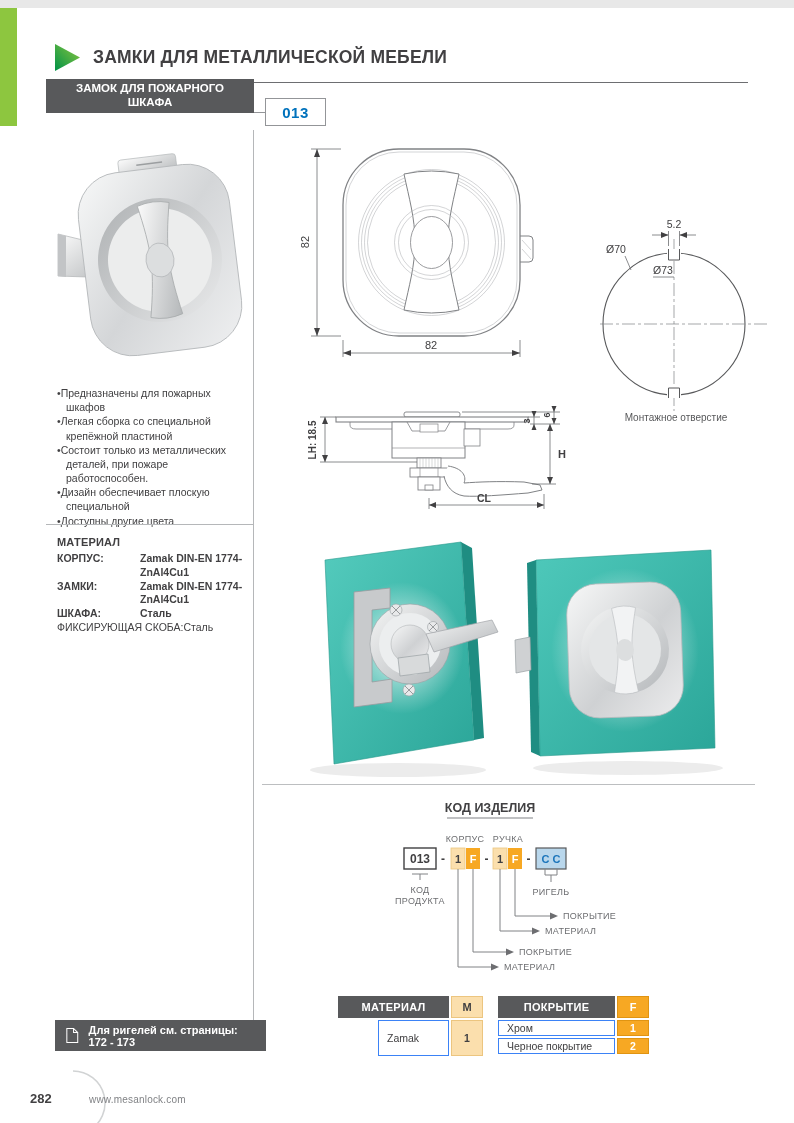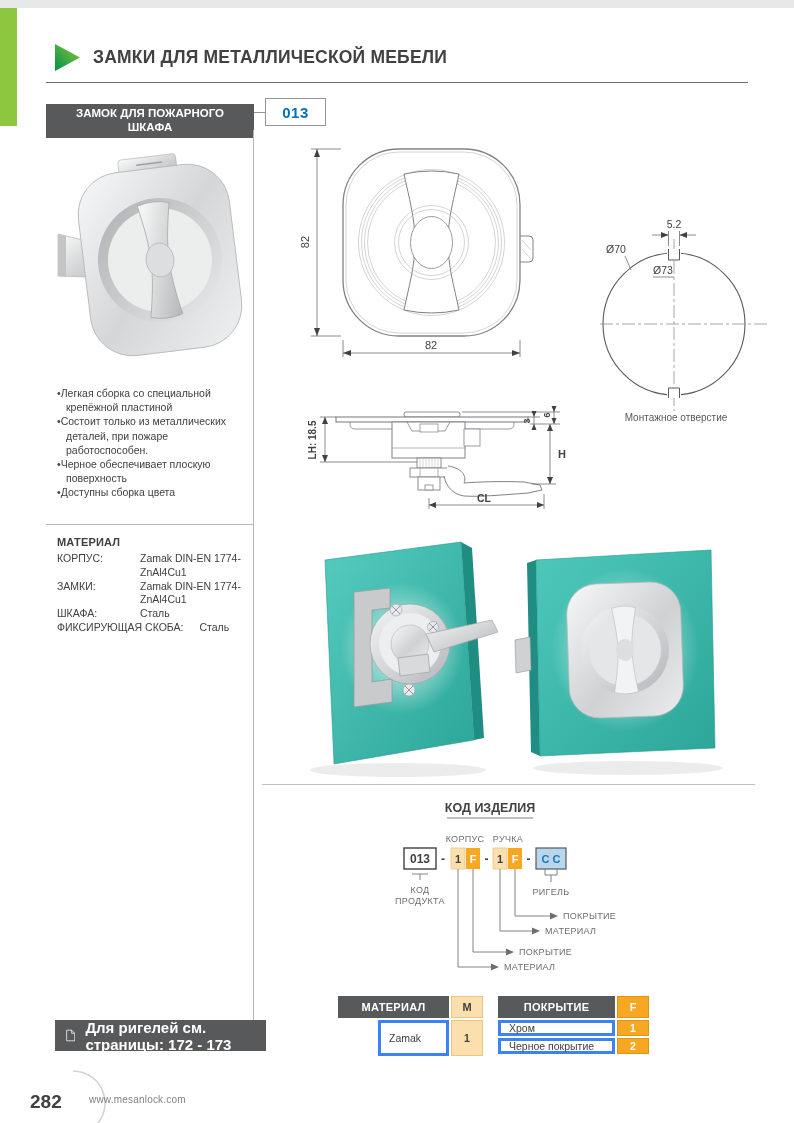--- a/index.html
+++ b/index.html
@@ -5,68 +5,68 @@
   * { margin:0; padding:0; box-sizing:border-box; }
   body { background:#e8e8e8; font-family:"Liberation Sans", sans-serif; color:#414042; }
   .page { position:relative; width:794px; height:1123px; background:#ffffff; margin:8px auto; overflow:hidden; }
 
   .green-bar { position:absolute; left:0; top:0; width:17px; height:118px; background:#8dc63f; }
 
   .header-arrow { position:absolute; left:55px; top:36px; }
   .header-title { position:absolute; left:93px; top:39px; font-size:17.5px; font-weight:bold; color:#414042; letter-spacing:.2px; }
   .header-rule { position:absolute; left:46px; top:74px; width:702px; height:1px; background:#6d6e71; }
 
-  .product-title-box { position:absolute; left:46px; top:96px; width:208px; height:34px; background:#58595b; color:#fff;
+  .product-title-box { position:absolute; left:46px; top:71px; width:208px; height:34px; background:#58595b; color:#fff;
     display:flex; align-items:center; justify-content:center; text-align:center;
     font-size:11.5px; font-weight:bold; line-height:1.2; padding:0 14px; }
   .code-connector { position:absolute; left:254px; top:104px; width:11px; height:1px; background:#939598; }
   .code-box { position:absolute; left:265px; top:90px; width:61px; height:28px; background:#fff; border:1px solid #939598;
     display:flex; align-items:center; justify-content:center; color:#0072bc; font-weight:bold; font-size:15px; letter-spacing:.5px; }
 
   .v-line { position:absolute; left:253px; top:122px; width:1px; height:890px; background:#b5b7b9; }
 
   .photo-wrap { position:absolute; left:56px; top:128px; }
 
   .features { position:absolute; left:57px; top:378px; width:194px; font-size:10.5px; line-height:1.35; color:#414042; list-style:none; }
   .features li { padding-left:9px; text-indent:-9px; }
   .features li::before { content:"\2022 "; }
 
   .left-divider { position:absolute; left:46px; top:516px; width:208px; height:1px; background:#b5b7b9; }
 
   .material { position:absolute; left:57px; top:527px; width:196px; font-size:10.5px; line-height:1.3; }
   .material h4 { font-size:11px; font-weight:bold; margin-bottom:3px; letter-spacing:.2px; }
-  .mat-row { display:grid; grid-template-columns:83px 1fr; }
-  .mat-row-inline { display:flex; gap:16px; }
+  .mat-row { display:grid; grid-template-columns:83px 1fr;font-weight:bold; }
+  .mat-row-inline { display:flex; }
 
   .front-view { position:absolute; left:298px; top:132px; }
   .hole-view  { position:absolute; left:598px; top:203px; }
   .side-view  { position:absolute; left:292px; top:390px; }
   .render     { position:absolute; left:268px; top:524px; }
   .section-rule { position:absolute; left:262px; top:776px; width:493px; height:1px; background:#bcbec0; }
   .code-diagram { position:absolute; left:255px; top:790px; }
 
   .tbl { position:absolute; top:988px; font-size:10.5px; }
   .tbl-material { left:338px; width:145px; }
   .tbl-coating  { left:498px; width:151px; }
   .tbl .hrow, .tbl .drow { display:flex; gap:2px; margin-bottom:2px; }
   .tbl .hname { flex:1; background:#58595b; color:#fff; font-weight:bold; font-size:11px;
     display:flex; align-items:center; justify-content:center; height:22px; letter-spacing:.3px; }
   .tbl .hcode { width:32px; height:22px; display:flex; align-items:center; justify-content:center; font-weight:bold; font-size:11px; }
-  .tbl .dname { flex:1; background:#fff; border:3px solid #3b82f6; display:flex; align-items:center; padding-left:8px; }
+  .tbl .dname { flex:1; background:#fff; border:1px solid #3b82f6; display:flex; align-items:center; padding-left:8px; }
   .tbl .dcode { width:32px; display:flex; align-items:center; justify-content:center; font-weight:bold; }
   .tan { background:#fbdfad; color:#414042; border:1px solid #ecc57f; }
   .org { background:#f7a823; color:#fff; border:1px solid #e09412; }
   .tbl-material .drow { height:36px;padding-left:40px; }
   .tbl-coating .drow { height:16px; }
   .tbl-material .drow .dname, .tbl-material .drow .dcode { height:36px; }
 
   .note { position:absolute; left:55px; top:1012px; width:211px; height:31px; background:#58595b; color:#fff;
-    display:flex; align-items:center; gap:10px; padding:0 11px; font-size:15px; font-weight:bold; }
-
-  .page-num { position:absolute; left:30px; top:1083px; font-size:19px; font-weight:bold; color:#414042; }
+    display:flex; align-items:center; gap:10px; padding:0 11px; font-size:11px; font-weight:bold; }
+
+  .page-num { position:absolute; left:30px; top:1083px; font-size:13px; font-weight:bold; color:#414042; }
   .footer-arc { position:absolute; left:40px; top:1050px; }
   .site { position:absolute; left:89px; top:1086px; font-size:10px; color:#808285; letter-spacing:.2px; }
 
   svg text { font-family:"Liberation Sans", sans-serif; }
 </style>
 </head>
 <body>
 
 <div class="page">
 
@@ -113,24 +113,25 @@
       <line x1="-12" y1="-97" x2="14" y2="-97" stroke="#9b9ea0" stroke-width="1.5"></line>
       <rect x="-76" y="-92" width="152" height="184" rx="42" fill="url(#pChrome)" stroke="#b6b9bb" stroke-width="0.9"></rect>
       <circle r="62" fill="url(#pRecess)"></circle>
       <circle r="52" fill="#eceded"></circle>
       <path d="M-16,-56 Q0,-61 16,-56 C12,-36 9,-18 9,0 C9,18 12,36 16,56 Q0,61 -16,56 C-12,36 -9,18 -9,0 C-9,-18 -12,-36 -16,-56 Z" fill="url(#pSilver)" stroke="#a7aaac" stroke-width="0.8"></path>
       <ellipse rx="14" ry="17" fill="#dcdedf" stroke="#b0b3b5" stroke-width="0.7"></ellipse>
     </g>
   </svg>
 
   <ul class="features">
+    <li>Предназначены для пожарных шкафов</li>
     <li>Легкая сборка со специальной крепёжной пластиной</li>
     <li>Состоит только из металлических деталей, при пожаре работоспособен.</li>
-    <li>Черное обеспечивает плоскую поверхность</li>
-    <li>Доступны сборка цвета</li>
+    <li>Дизайн обеспечивает плоскую специальной</li>
+    <li>Доступны другие цвета</li>
   </ul>
 
   <div class="left-divider"></div>
 
   <div class="material">
     <h4>МАТЕРИАЛ</h4>
     <div class="mat-row">
       <span>КОРПУС:</span>
       <span>Zamak DIN-EN 1774-ZnAl4Cu1</span>
     </div>

